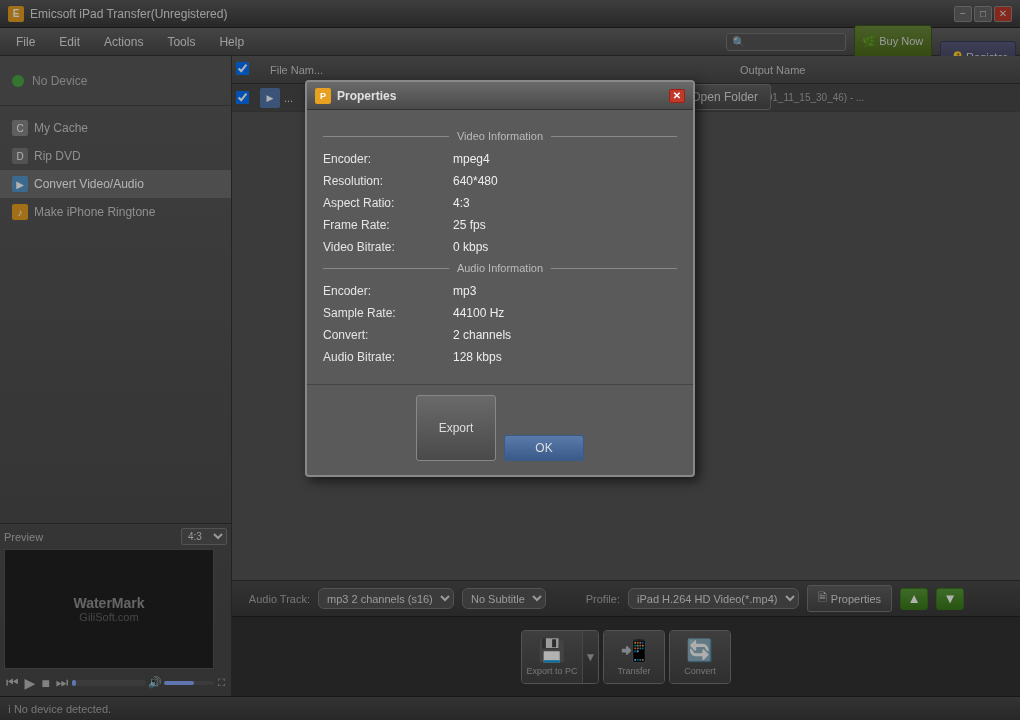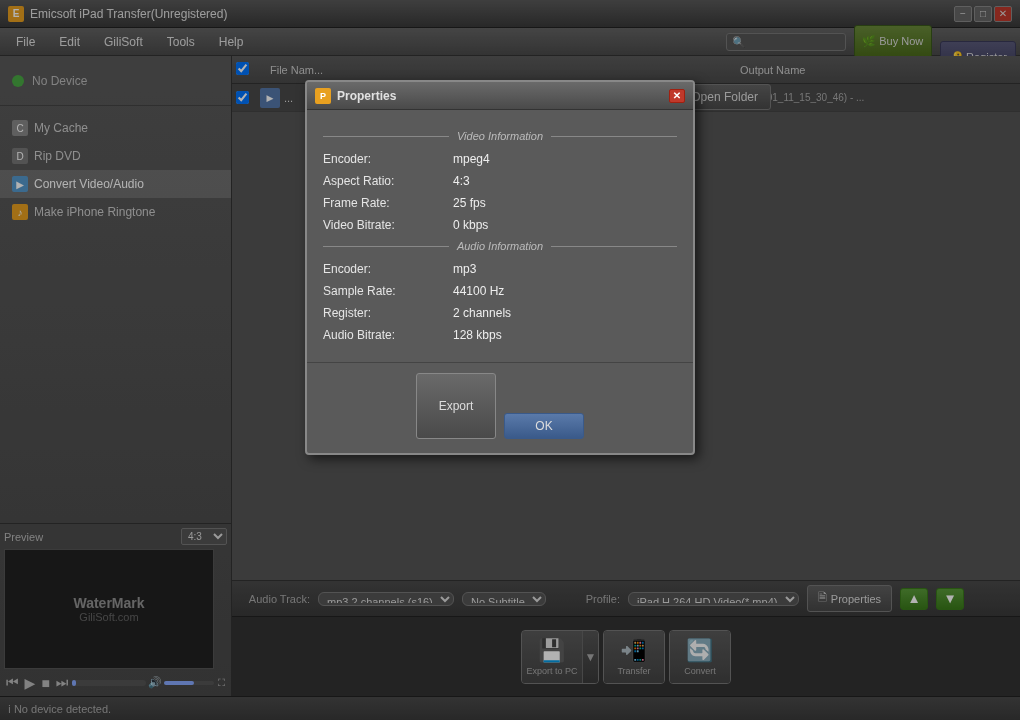--- a/index.html
+++ b/index.html
@@ -258,21 +258,21 @@
       display: flex; flex-direction: row; gap: 4px;
     }
     .setting-row {
       display: flex; align-items: center; gap: 8px;
     }
     .setting-label { color: #aaa; font-size: 11px; width: 70px; text-align: right; }
     .setting-select {
       flex: 1;
       background: #555; border: 1px solid #777;
       color: #ddd; font-size: 11px; padding: 2px 4px; border-radius: 6px;
-      height: 14px;
+      height: 21px;
     }
     .props-btn {
       background: linear-gradient(to bottom, #606060, #484848);
       border: 1px solid #777;
       color: #ddd; font-size: 11px;
       padding: 3px 10px; border-radius: 3px;
       cursor: pointer; display: flex; align-items: center; gap: 4px;
     }
     .move-btn {
       background: linear-gradient(to bottom, #5a9a3a, #3a7a1a);
@@ -371,21 +371,21 @@
       border: 1px solid #a02010;
       border-radius: 2px;
       cursor: pointer;
       display: flex; align-items: center; justify-content: center;
       color: white; font-size: 10px; font-weight: bold;
     }
     #dialog-content {
       padding: 12px 16px;
     }
     .section-divider {
-      display: flex; align-items: center; margin: 8px 0 10px 0; font-style: italic;
+      display: flex; align-items: center; margin: 8px 0 10px 0;
     }
     .section-line {
       flex: 1; height: 1px; background: #888;
     }
     .section-label {
       color: #bbb; font-size: 11px; padding: 0 8px;
     }
     .info-row {
       display: flex; margin-bottom: 8px; align-items: center;
     }
@@ -438,21 +438,21 @@
   <div class="win-controls">
     <button class="win-btn">−</button>
     <button class="win-btn">□</button>
     <button class="win-btn close">✕</button>
   </div>
 </div>
 
 <div id="menubar">
   <div class="menu-item">File</div>
   <div class="menu-item">Edit</div>
-  <div class="menu-item">GiliSoft</div>
+  <div class="menu-item">Actions</div>
   <div class="menu-item">Tools</div>
   <div class="menu-item">Help</div>
   <div class="search-area">
     <input class="search-box" placeholder="🔍" style="">
     <button class="buy-btn">🌿 Buy Now</button>
     <button class="reg-btn">🔑 Register</button>
   </div>
 </div>
 
 <div id="main-layout">
@@ -610,20 +610,24 @@
       <div class="section-line"></div>
       <span class="section-label">Video Information</span>
       <div class="section-line"></div>
     </div>
 
     <div class="info-row">
       <span class="info-key">Encoder:</span>
       <span class="info-val">mpeg4</span>
     </div>
     <div class="info-row">
+      <span class="info-key">Resolution:</span>
+      <span class="info-val">640*480</span>
+    </div>
+    <div class="info-row">
       <span class="info-key">Aspect Ratio:</span>
       <span class="info-val">4:3</span>
     </div>
     <div class="info-row">
       <span class="info-key">Frame Rate:</span>
       <span class="info-val">25 fps</span>
     </div>
     <div class="info-row">
       <span class="info-key">Video Bitrate:</span>
       <span class="info-val">0 kbps</span>
@@ -637,21 +641,21 @@
 
     <div class="info-row">
       <span class="info-key">Encoder:</span>
       <span class="info-val">mp3</span>
     </div>
     <div class="info-row">
       <span class="info-key">Sample Rate:</span>
       <span class="info-val">44100 Hz</span>
     </div>
     <div class="info-row">
-      <span class="info-key">Register:</span>
+      <span class="info-key">Convert:</span>
       <span class="info-val">2 channels</span>
     </div>
     <div class="info-row">
       <span class="info-key">Audio Bitrate:</span>
       <span class="info-val">128 kbps</span>
     </div>
 
   </div>
   <div id="dialog-footer">
     <button class="dialog-btn">Export</button>

